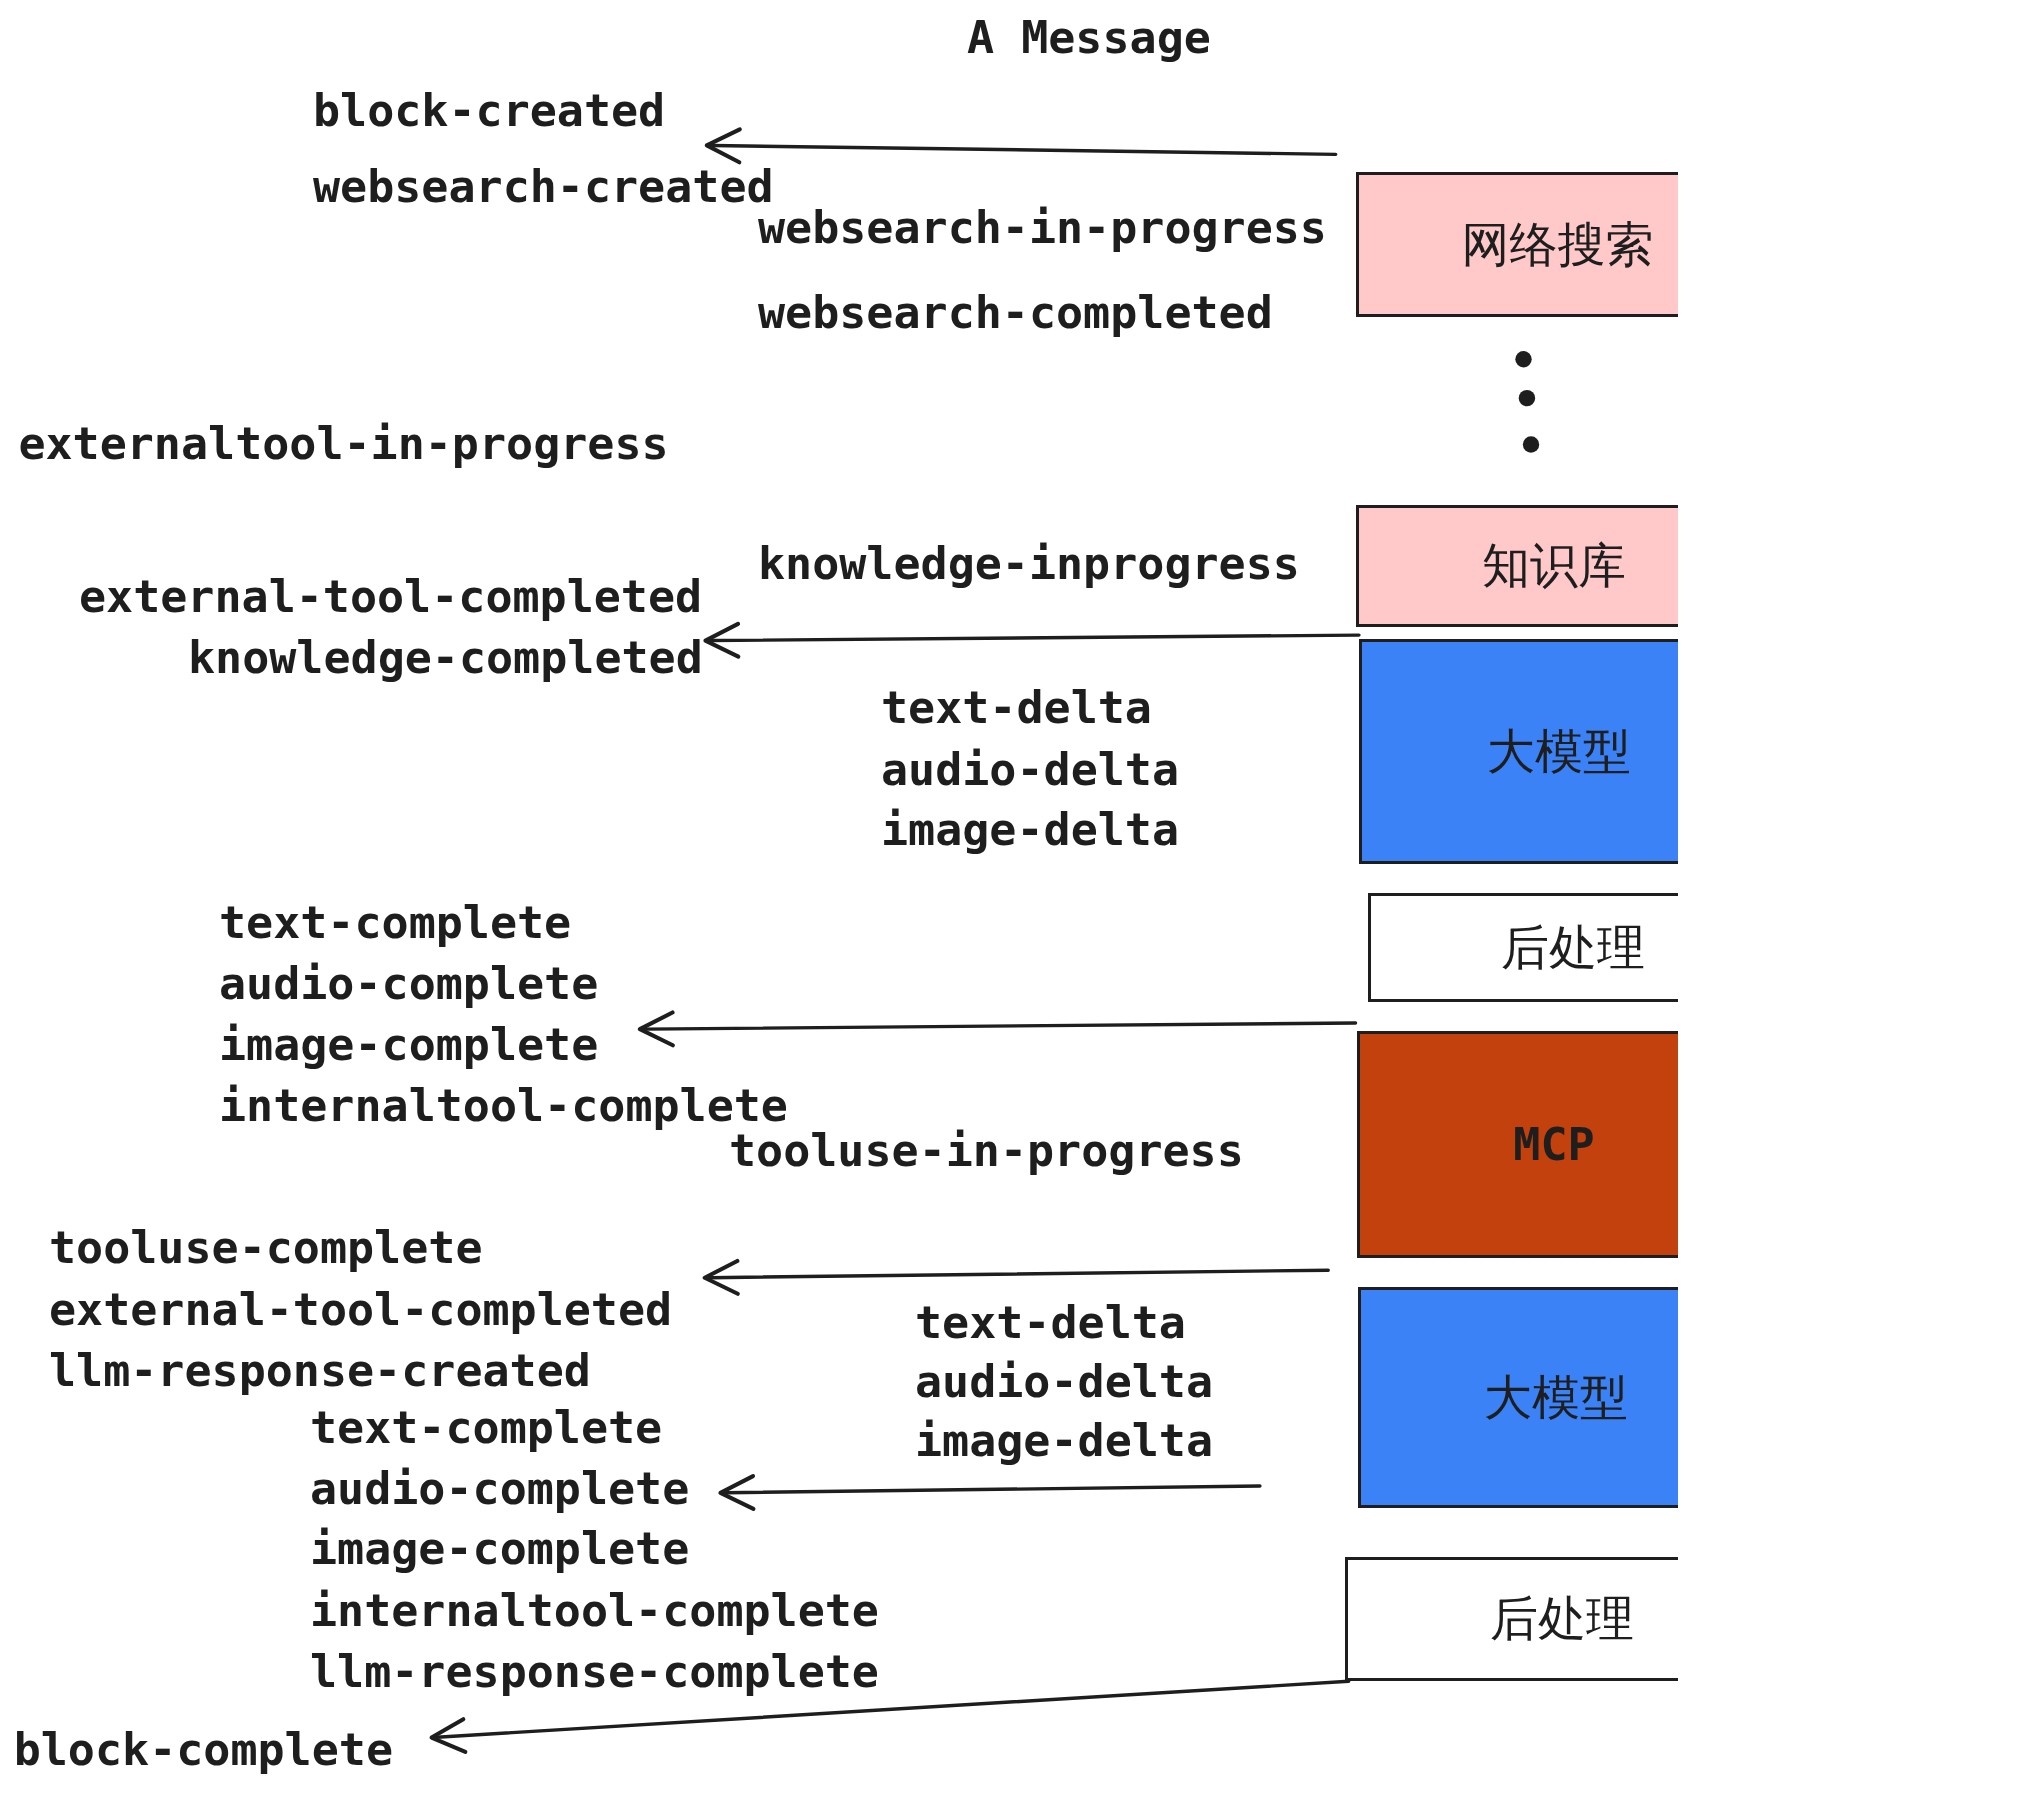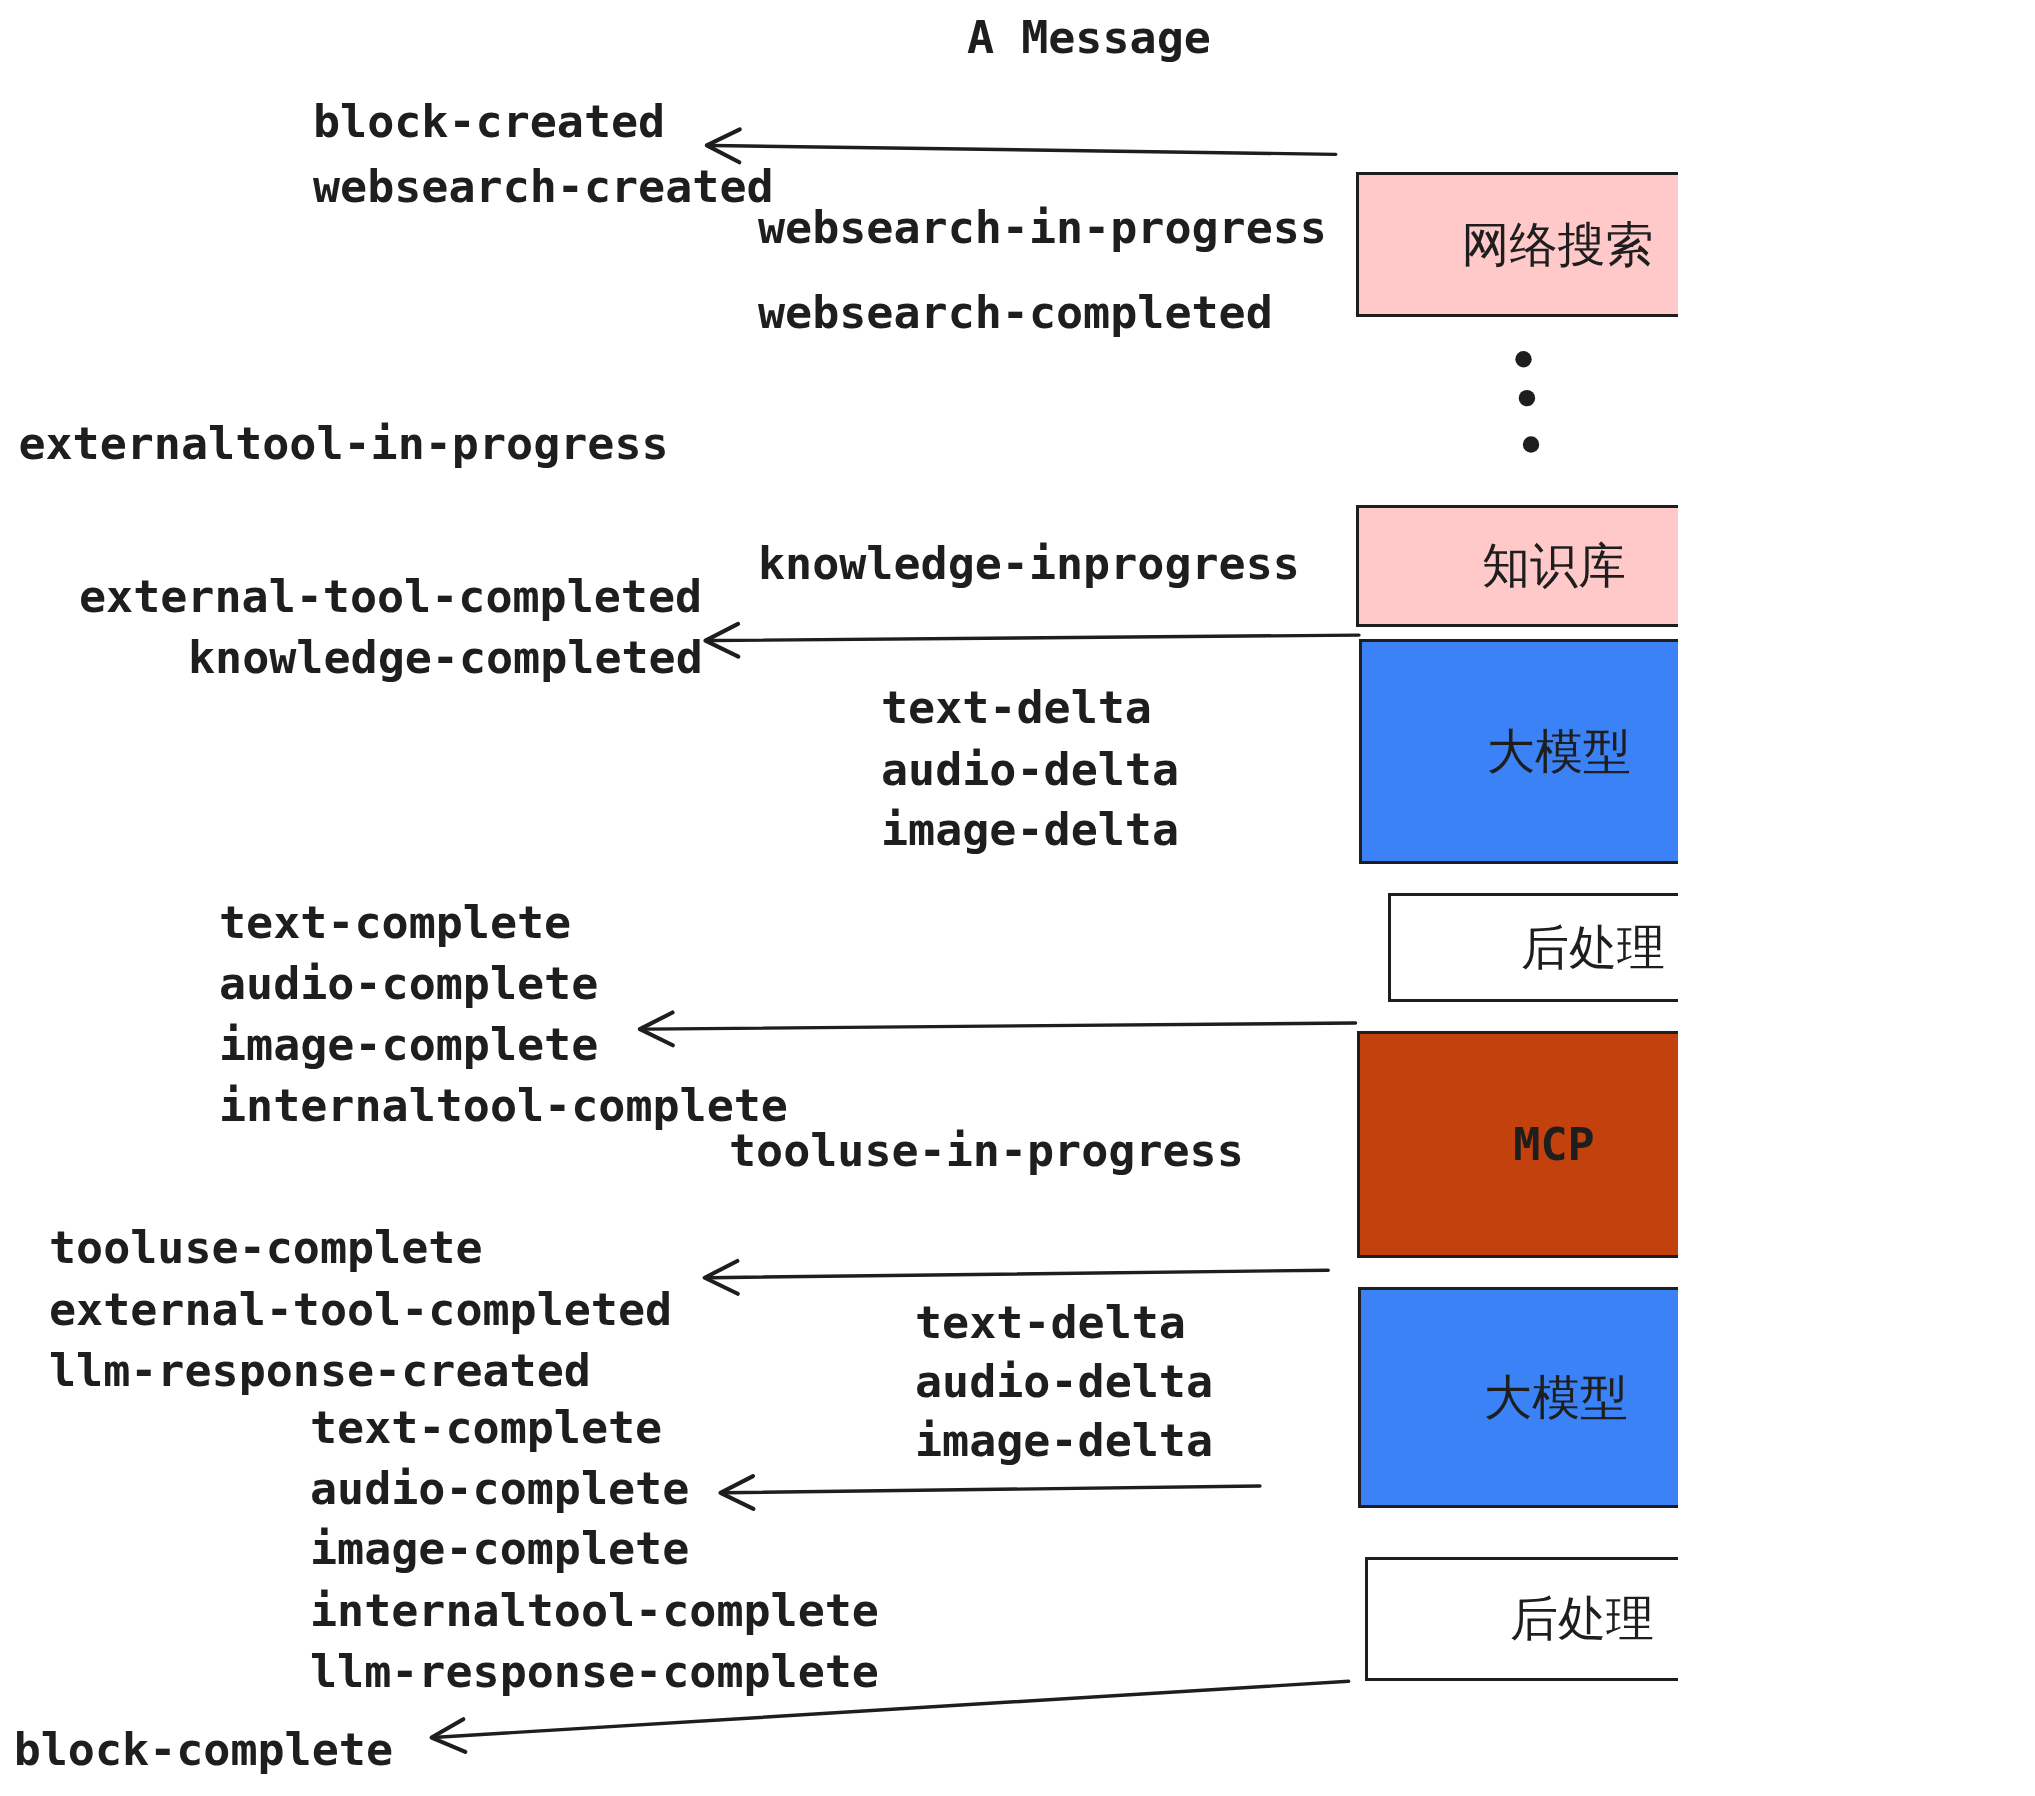--- a/index.html
+++ b/index.html
@@ -41,21 +41,21 @@
     white-space: nowrap;
   }
   .box .lbl.mono {
     font-family: "DejaVu Sans Mono", monospace;
     font-size: 45px;
     font-weight: bold;
   }
   .fill-pink   { background: #ffc9c9; }
   .fill-green  { background: #3b82f6; }
   .fill-yellow { background: #c2410c; }
-  .fill-white  { background: #ffffff; margin-left: 20px; }
+  .fill-white  { background: #ffffff; }
   .side {
     position: absolute;
     font-size: 49px;
     line-height: 1;
     font-family: "Liberation Sans", sans-serif;
     white-space: nowrap;
   }
   svg.overlay {
     position: absolute;
     left: 0; top: 0;
@@ -64,21 +64,21 @@
     pointer-events: none;
   }
 </style>
 </head>
 <body>
 
 <div id="canvas">
 
   <div class="title" style="left:967px; top:15px;">A Message</div>
 
-  <div class="ev" style="left:313px;  top:99px;">block-created</div>
+  <div class="ev" style="left:313px;  top:88px;">block-created</div>
   <div class="ev" style="left:313px;  top:164px;">websearch-created</div>
   <div class="ev" style="left:758px; top:205px;">websearch-in-progress</div>
   <div class="ev" style="left:758px; top:290px;">websearch-completed</div>
   <div class="ev" style="left:18.4px;   top:373px;margin-top:48px;">externaltool-in-progress</div>
   <div class="ev" style="left:758px; top:541px;">knowledge-inprogress</div>
   <div class="ev" style="left:79px;  top:574px;">external-tool-completed</div>
   <div class="ev" style="left:188px;  top:635px;">knowledge-completed</div>
   <div class="ev" style="left:881px; top:685px;">text-delta</div>
   <div class="ev" style="left:881px; top:747px;">audio-delta</div>
   <div class="ev" style="left:881px; top:807px;">image-delta</div>

